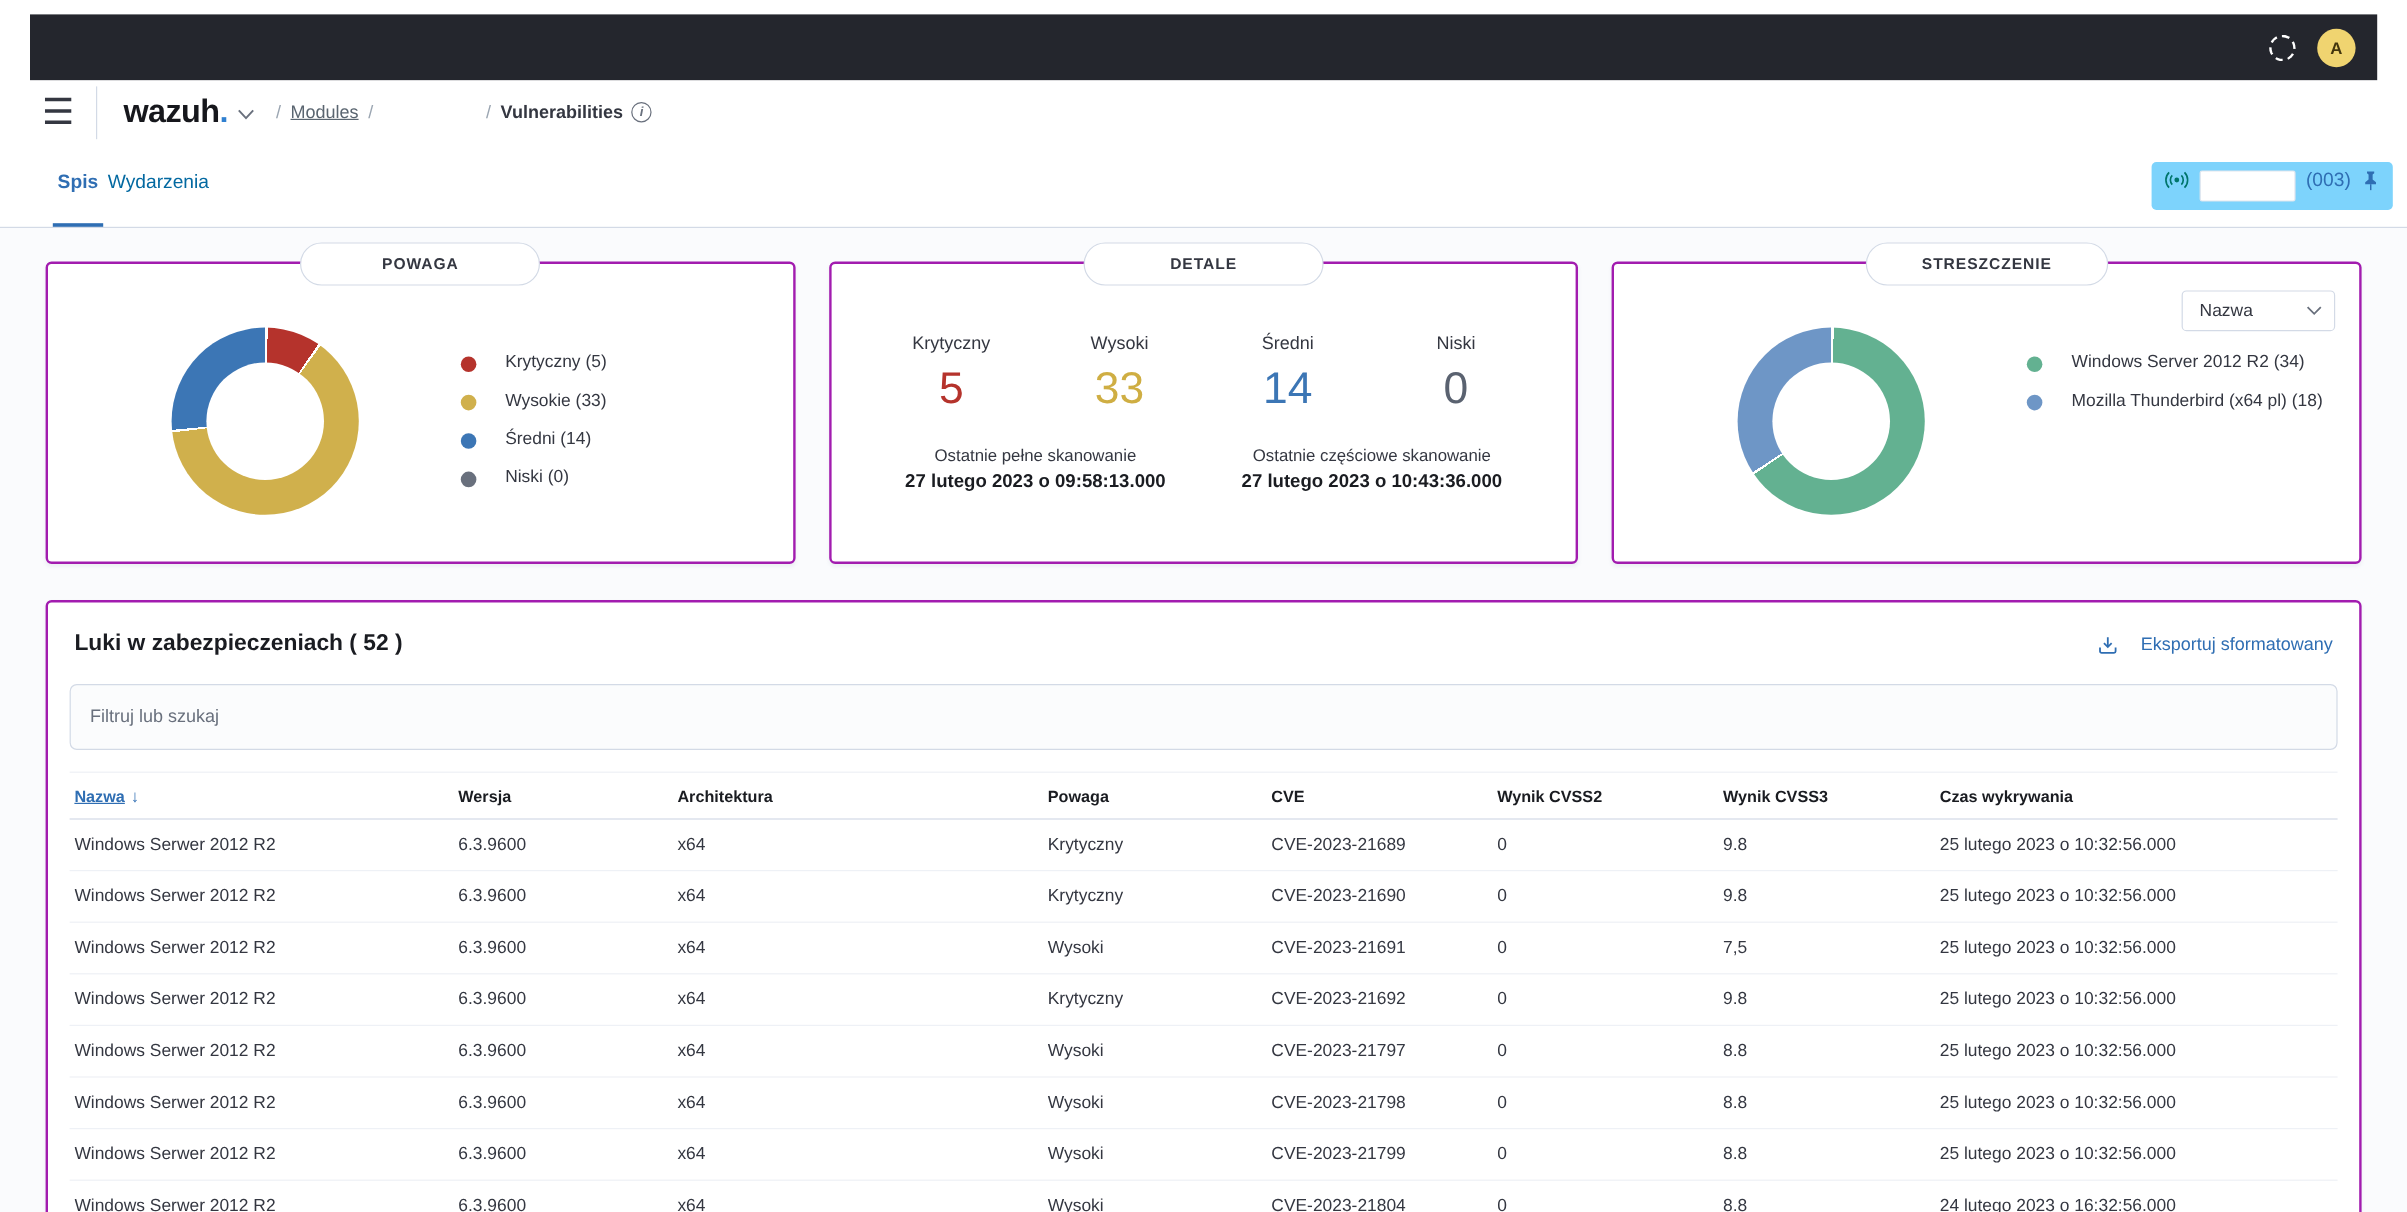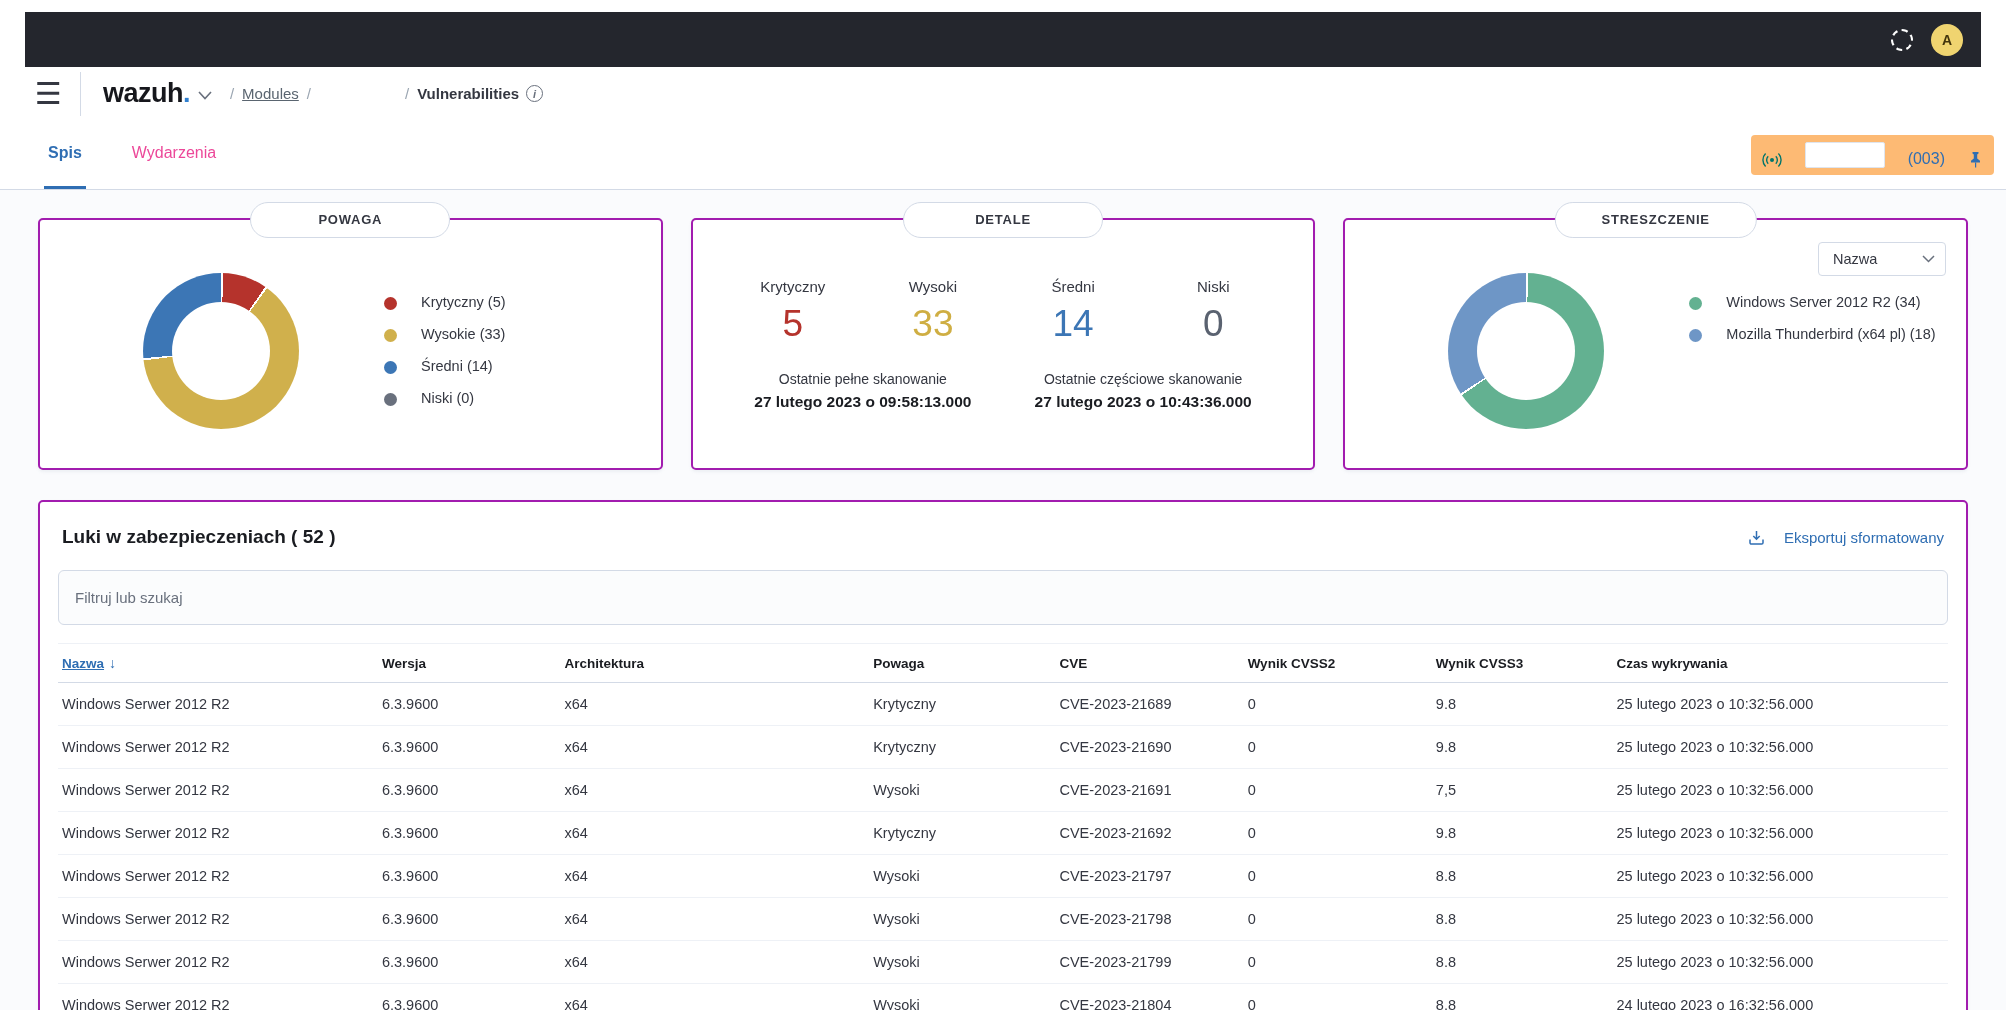--- a/index.html
+++ b/index.html
@@ -26,26 +26,26 @@
   .crumb-link { color:#5a6570; font-size:15px; text-decoration:underline; cursor:pointer; }
   .crumb-current { color:#343741; font-size:15px; font-weight:600; }
   .crumb-gap { width:78px; }
   .info-i { display:inline-flex; width:17px; height:17px; border:1.4px solid #69707d;
     border-radius:50%; color:#69707d; font-size:11px; align-items:center;
     justify-content:center; margin-left:7px; font-style:italic; font-weight:700; cursor:pointer; }
 
   
   .tabsrow { height:70px; display:flex; align-items:center; border-bottom:1px solid #d3dae6;
     background:#fff; padding:0 12px 0 44px; justify-content:space-between; }
-  .tabs { display:flex; gap:42px; height:100%; }
+  .tabs { display:flex; height:100%; }
   .tab { display:flex; align-items:center; font-size:16px; cursor:pointer;
-    border-bottom:3px solid transparent; padding:0 4px; color:#ec4899; }
+    border-bottom:3px solid transparent; padding:0 4px; color:#0369a1; }
   .tab.active { color:#2f6eb3; border-bottom-color:#2f6eb3; font-weight:600; }
-  .agentchip { background:#fdba74; border-radius:4px; display:flex; align-items:flex-end;
-    gap:23px; padding:7px 11px; }
+  .agentchip { background:#7dd3fc; border-radius:4px; display:flex; align-items:flex-start;
+    gap:9px; padding:7px 11px; }
   .agentchip input { width:80px; height:26px; border:1px solid #dfe5ee; border-radius:2px;
     background:#fff; padding:0 6px; font-size:13px; }
   .agent-id { color:#2f6eb3; font-size:16px; cursor:pointer; }
 
   
   .content { background:#fafbfd; min-height:770px; padding:28px 38px 0 38px; }
   .panel-row { display:flex; gap:28px; }
   .card { position:relative; background:#fff; border:2px solid #a21caf; border-radius:5px;
     box-shadow:0 2px 3px rgba(152,162,179,.12); }
   .panel { flex:1; height:252px; }

